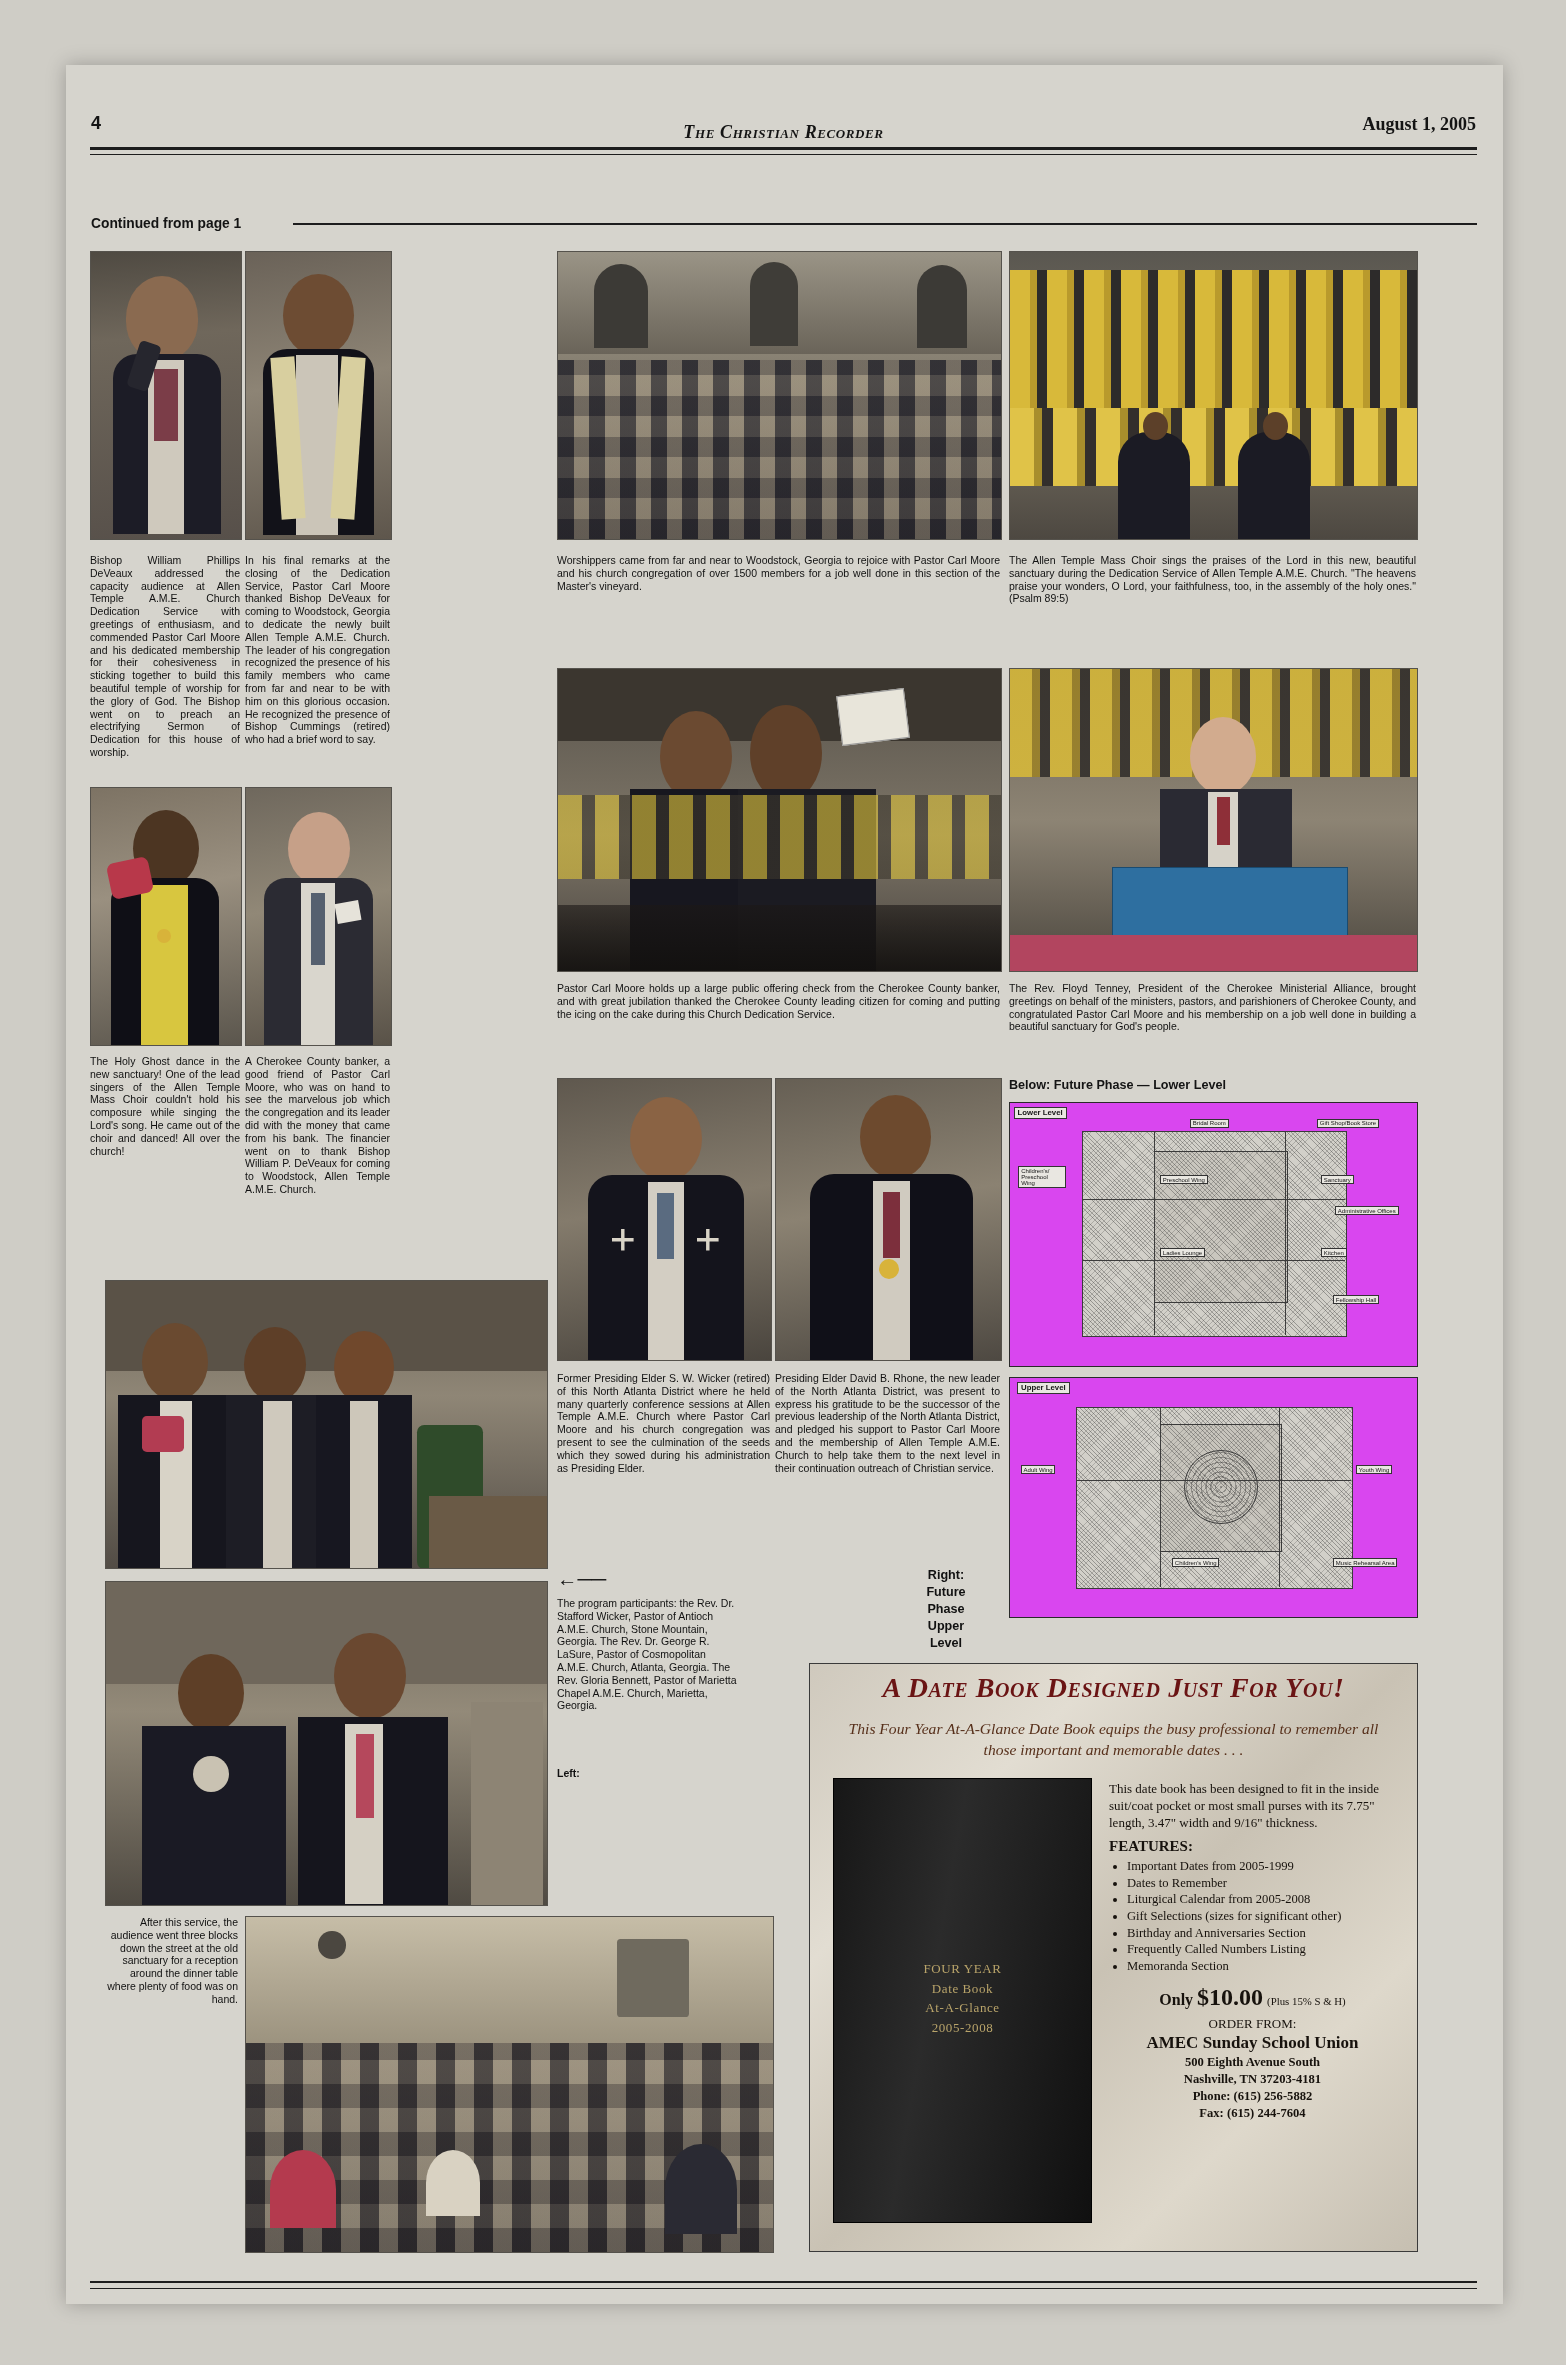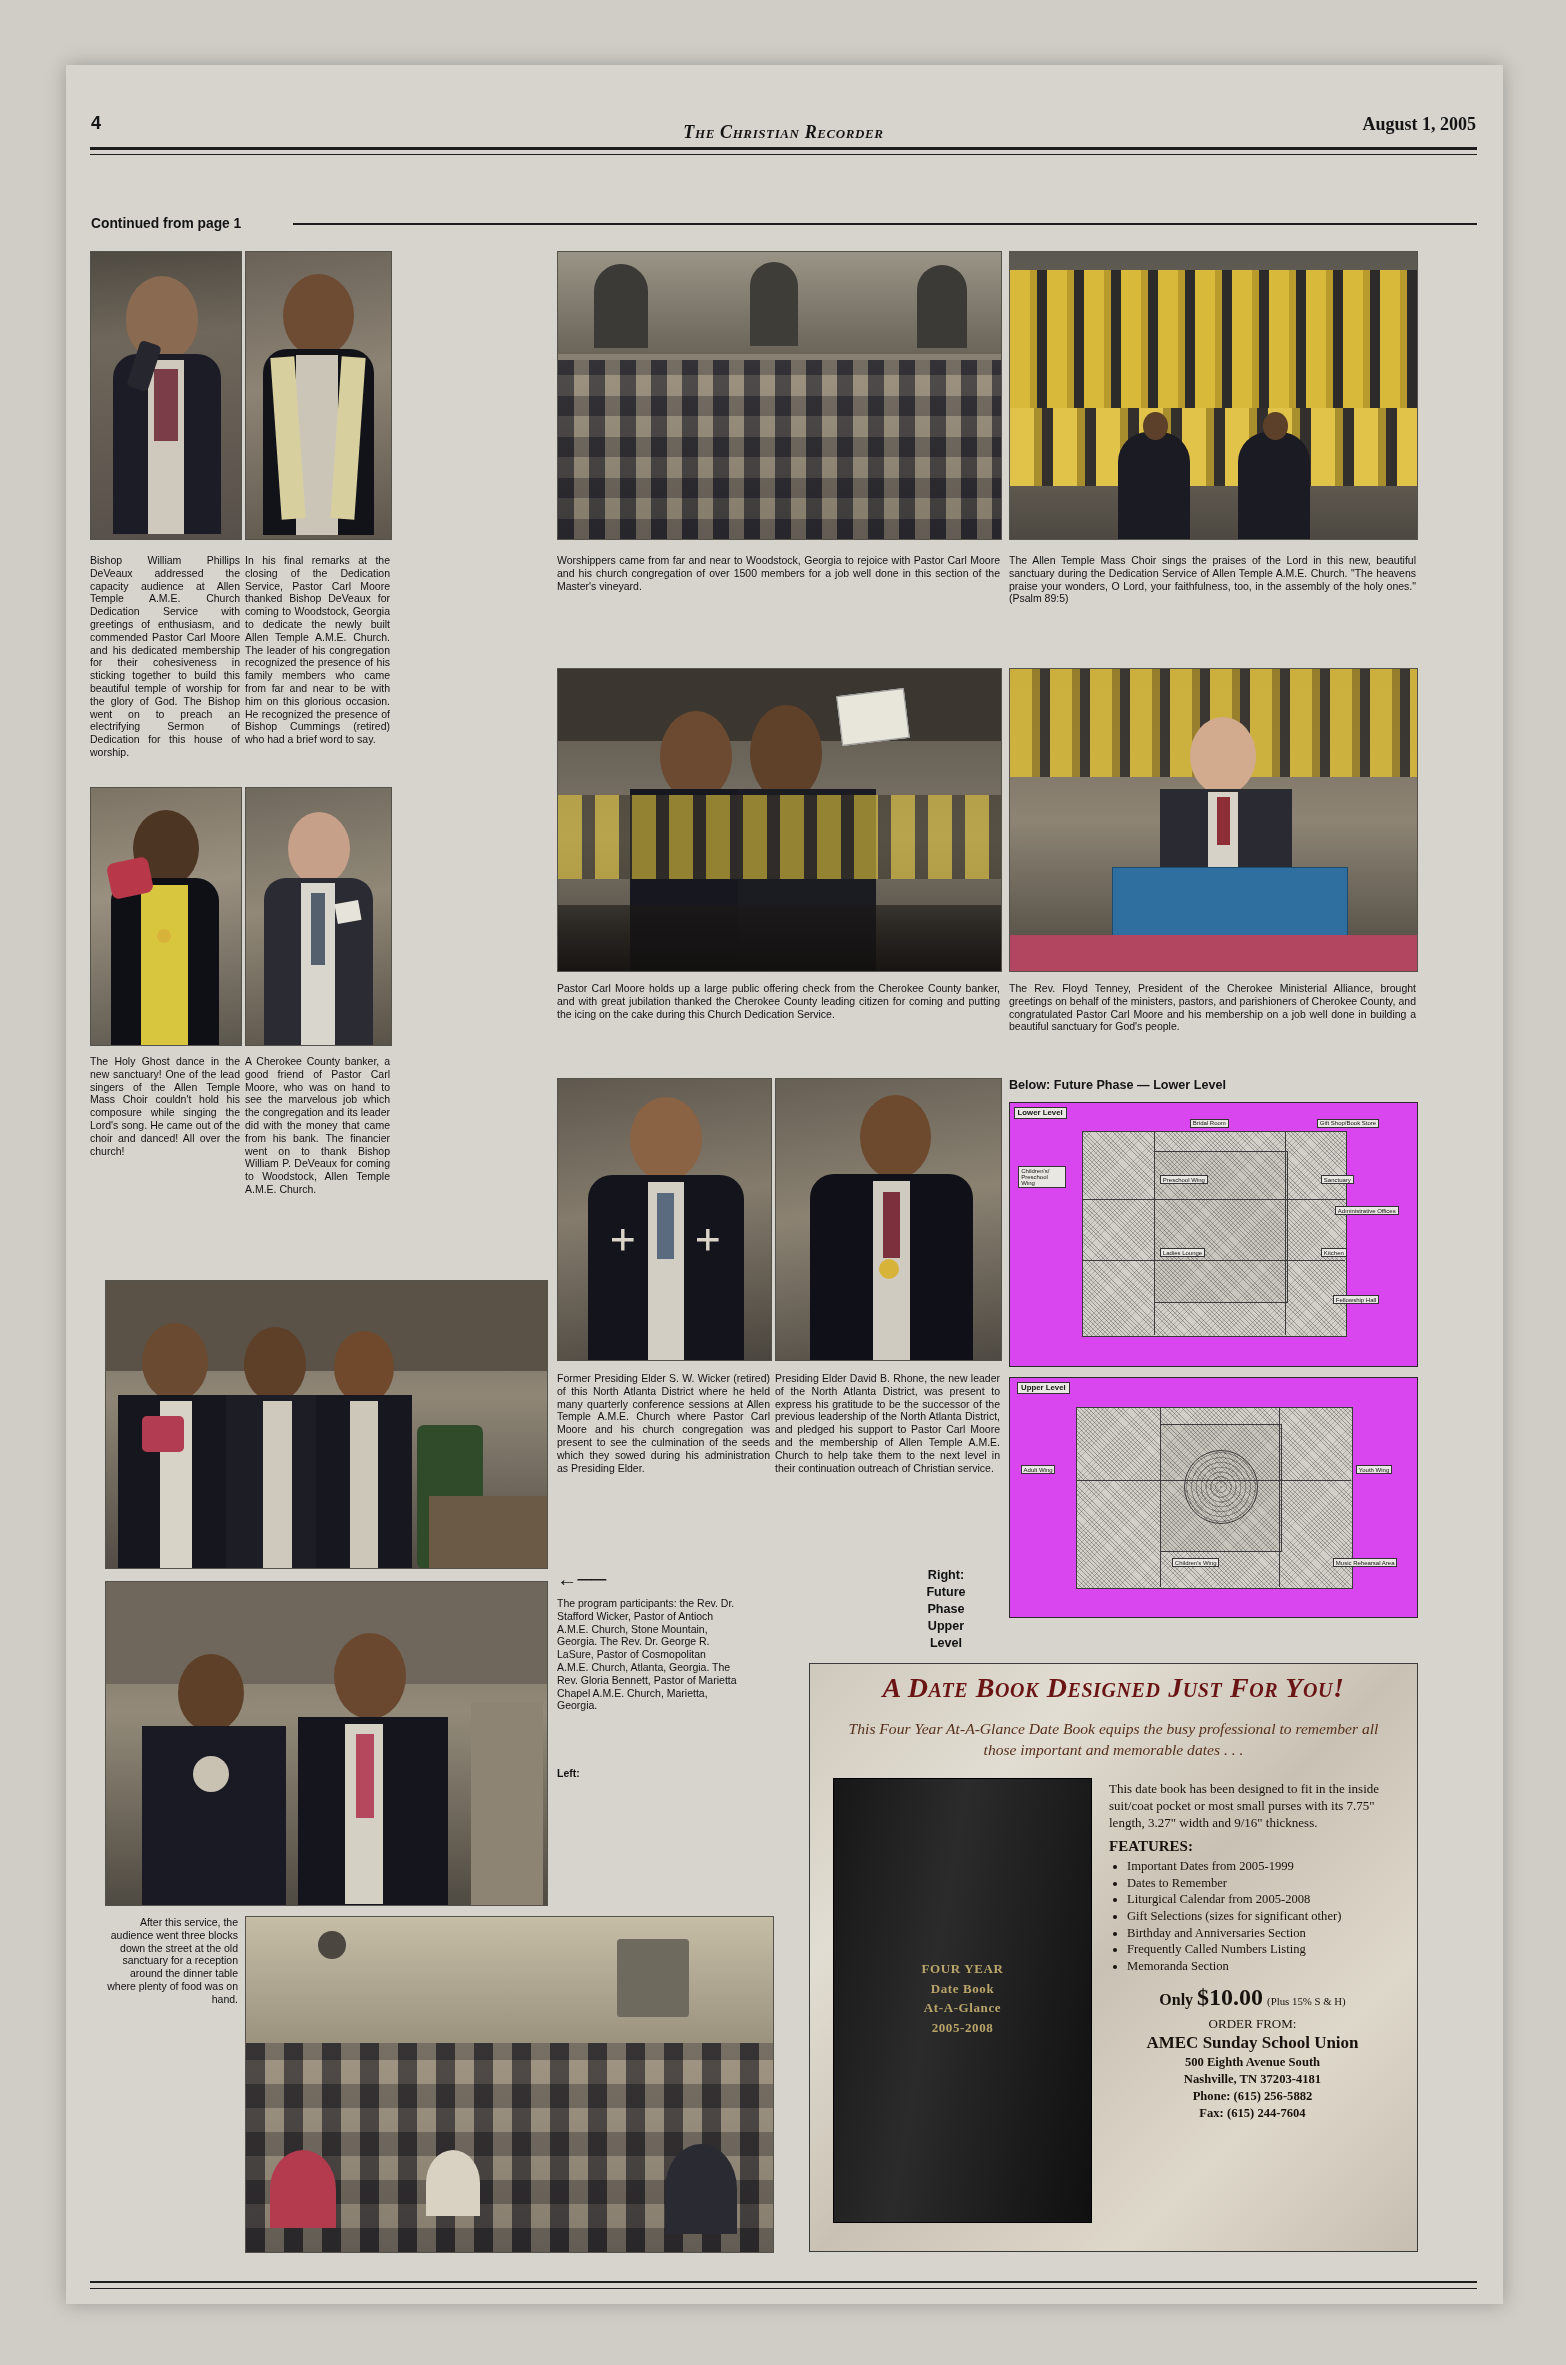--- a/index.html
+++ b/index.html
@@ -188,21 +188,20 @@
     line-height: 1.35;
   }
   .ad-book {
     position: absolute;
     left: 23px;
     top: 114px;
     width: 257px;
     height: 443px;
     background: linear-gradient(100deg,#171717,#2b2b2b 40%,#101010);
     border: 0.6px solid #000;
-    font-weight: bold;
   }
   .ad-book-text {
     position: absolute;
     left: 0; right: 0; top: 180px;
     text-align: center;
     color: #b9a46a;
     font-family: "Liberation Serif", serif;
     font-size: 13px;
     line-height: 1.5;
     letter-spacing: 0.6px;
@@ -480,21 +479,21 @@
   <div class="ad">
     <div class="ad-head">A Date Book Designed Just For You!</div>
     <div class="ad-sub">This Four Year At-A-Glance Date Book equips the busy professional to remember all those important and memorable dates . . .</div>
     <div class="ad-book">
       <div class="ad-book-text" style="white-space:pre-line;">FOUR YEAR
 Date Book
 At-A-Glance
 2005-2008</div>
     </div>
     <div class="ad-panel">
-      <p>This date book has been designed to fit in the inside suit/coat pocket or most small purses with its 7.75" length, 3.27" width and 9/16" thickness.</p>
+      <p>This date book has been designed to fit in the inside suit/coat pocket or most small purses with its 7.75" length, 3.47" width and 9/16" thickness.</p>
       <div class="ad-feat-title">FEATURES:</div>
       <ul>
         <li>Important Dates from 2005-1999</li>
         <li>Dates to Remember</li>
         <li>Liturgical Calendar from 2005-2008</li>
         <li>Gift Selections (sizes for significant other)</li>
         <li>Birthday and Anniversaries Section</li>
         <li>Frequently Called Numbers Listing</li>
         <li>Memoranda Section</li>
       </ul>

